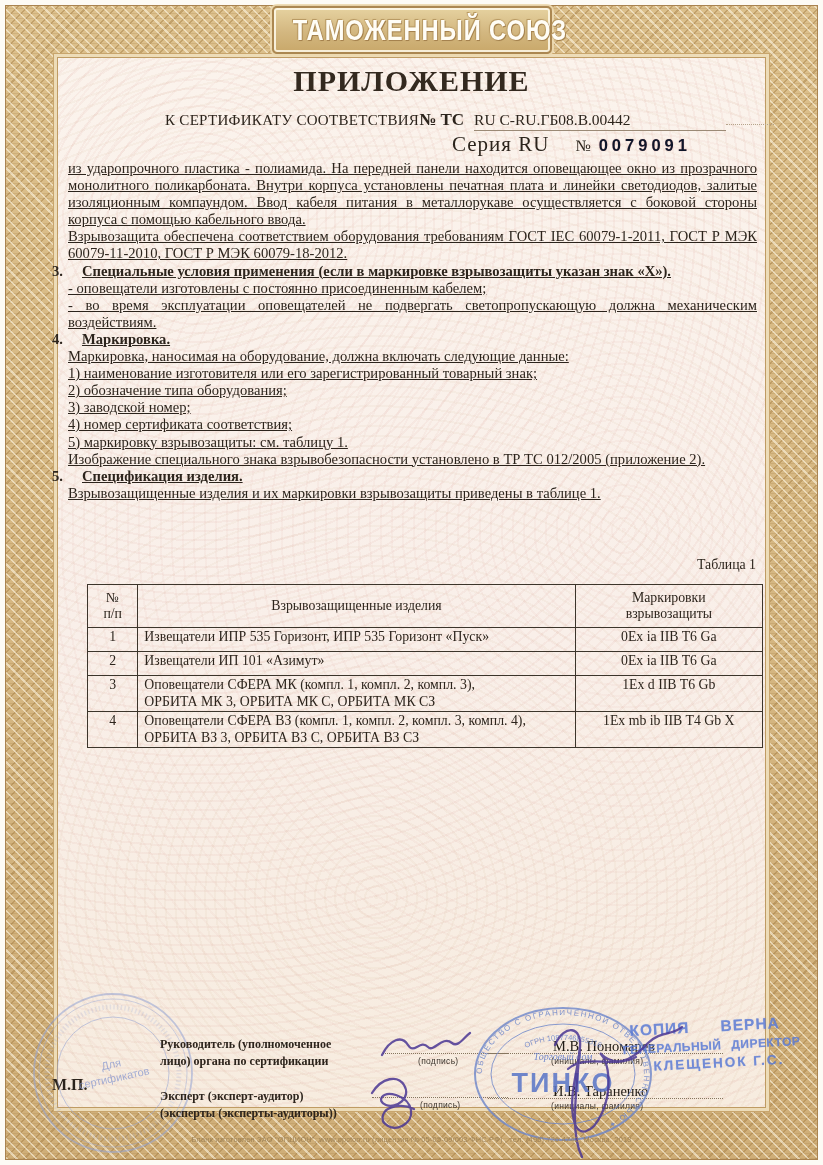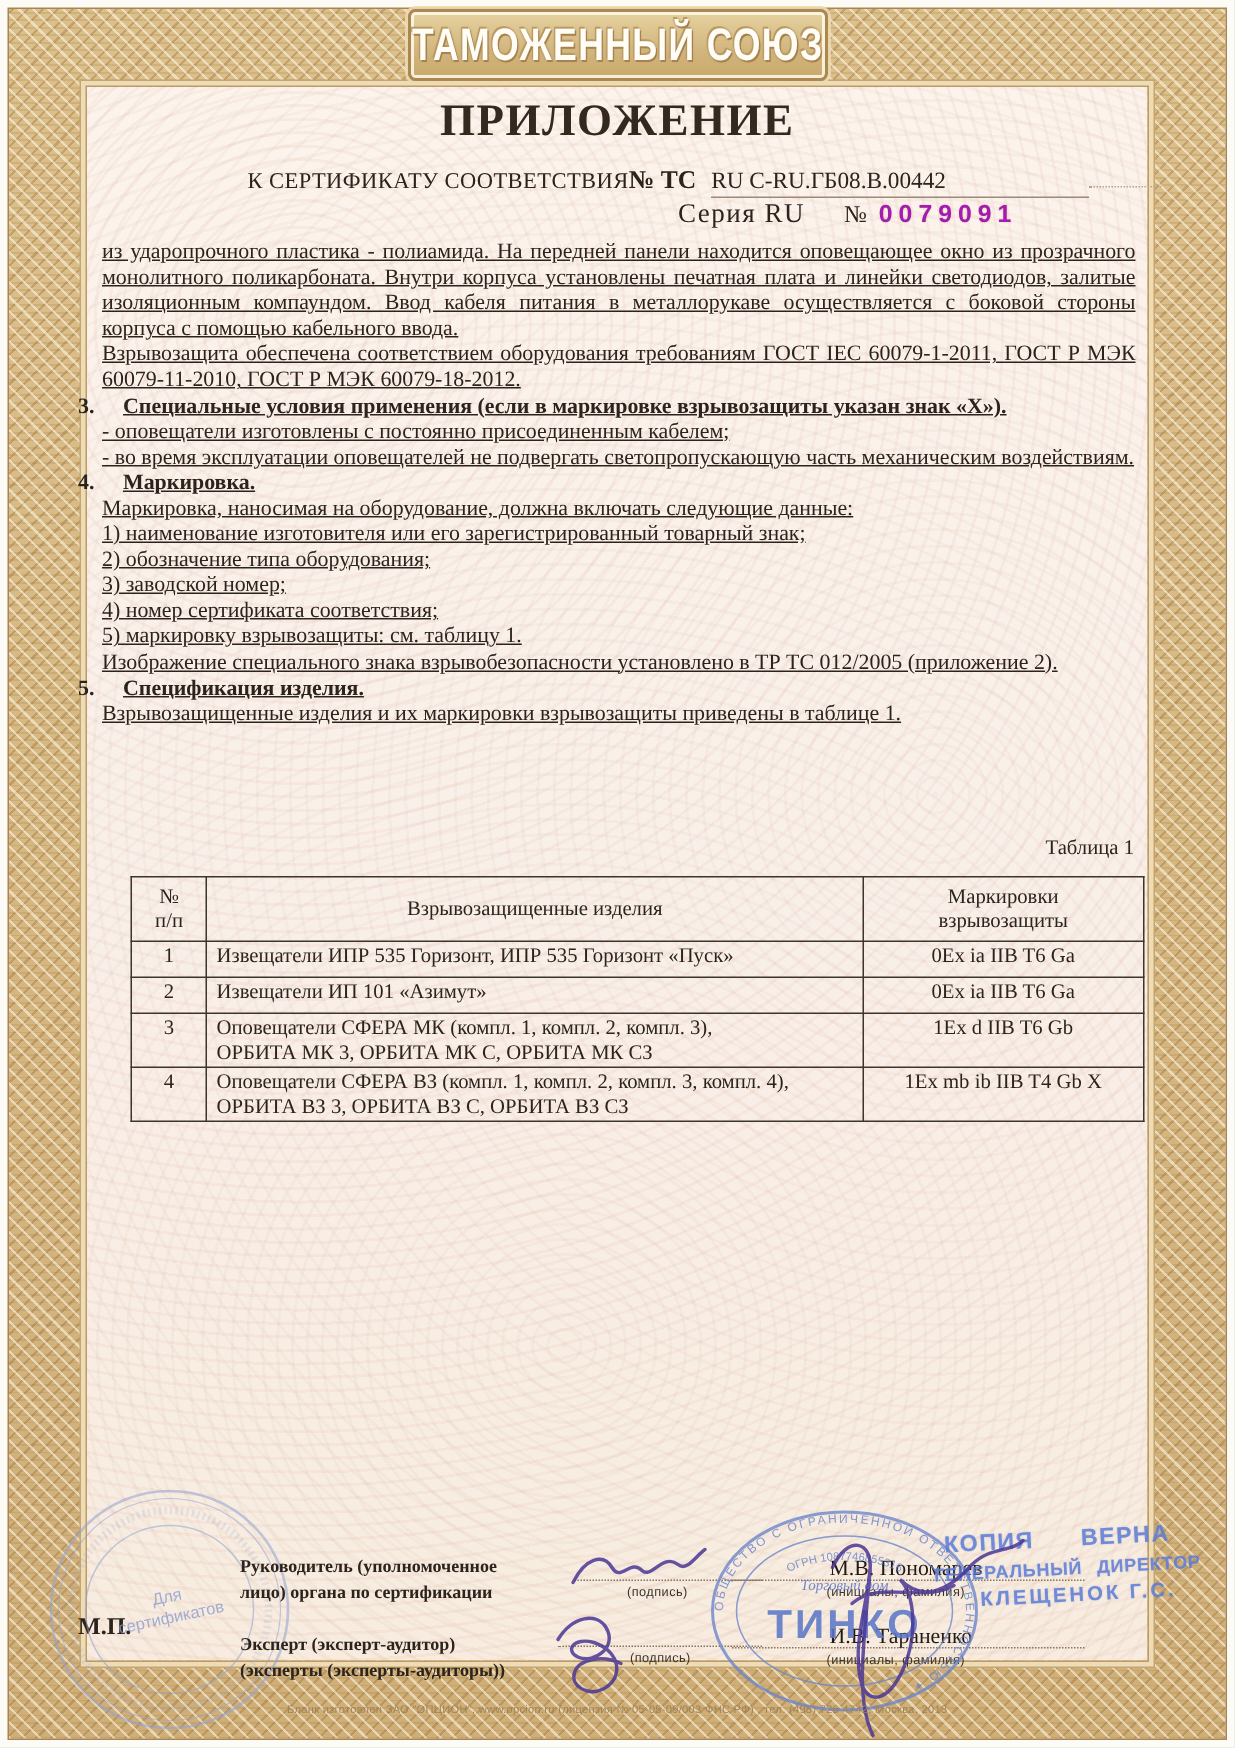--- a/index.html
+++ b/index.html
@@ -14,40 +14,40 @@
       linear-gradient(180deg,#dcc08c,#cfae78);}
   
   .inner{position:absolute;inset:57px;border:1px solid #bf9b63;
     box-shadow:0 0 0 3px #eddcb8, 0 0 0 4px #c8a56d;
     background:
       repeating-radial-gradient(circle at 20% 15%, rgba(216,156,146,.10) 0 2px, transparent 2px 9px),
       repeating-radial-gradient(circle at 80% 45%, rgba(216,156,146,.08) 0 2px, transparent 2px 11px),
       repeating-radial-gradient(circle at 45% 80%, rgba(199,167,125,.08) 0 2px, transparent 2px 10px),
       linear-gradient(180deg,#fbf3ec 0%,#f9efe9 55%,#f7ecdf 100%);}
   .banner{position:absolute;top:6px;left:50%;transform:translateX(-50%);
-    width:276px;height:44px;display:flex;align-items:center;justify-content:center;
+    width:276px;height:44px;display:flex;align-items:center;
     background:linear-gradient(180deg,#e6d2a0,#d3b780 55%,#c9a86a);
     border:2px solid #ab8751;border-radius:5px;
     box-shadow:inset 0 0 0 2px rgba(255,250,235,.85), 0 0 0 2px rgba(236,217,176,.9);}
   .banner span{font-family:"Liberation Sans",sans-serif;font-weight:bold;font-size:27px;
     color:#fffdf6;letter-spacing:1px;white-space:nowrap;transform:scale(.88,1.12);
     text-shadow:1px 1px 0 #a5824e,-1px -1px 0 #b99a63,0 0 2px #a5824e;}
   .title{position:absolute;top:64px;left:0;width:100%;text-align:center;
     font-size:30px;font-weight:bold;letter-spacing:1px;color:#33291f;}
   .cert-line{position:absolute;top:108px;left:165px;display:flex;align-items:baseline;}
   .cert-label{font-weight:normal;font-size:15px;letter-spacing:.3px;}
   .cert-prefix{font-weight:bold;font-size:17px;margin-left:0;}
   .cert-value{display:inline-block;margin-left:10px;width:252px;font-size:15.5px;
     border-bottom:1px solid #9b8a76;padding-bottom:1px;}
   .cert-dots{display:inline-block;width:48px;height:1em;border-bottom:1px dotted #b6a48c;}
   .series-line{position:absolute;top:132px;left:452px;display:flex;align-items:baseline;}
-  .series-label{font-size:18px;letter-spacing:1px;}
+  .series-label{font-size:21px;letter-spacing:1px;}
   .series-sign{font-size:16px;margin-left:26px;}
   .series-value{margin-left:8px;font-family:"Liberation Sans",sans-serif;font-weight:bold;
-    font-size:16.5px;letter-spacing:4px;color:#a21caf;text-shadow:0 0 1px rgba(196,70,78,.45);}
+    font-size:16.5px;letter-spacing:4px;color:#0f172a;text-shadow:0 0 1px rgba(196,70,78,.45);}
   .bodytext{position:absolute;top:160px;left:68px;width:689px;
     font-size:14.6px;line-height:17.1px;text-align:justify;text-decoration:underline;}
   .bodytext p{margin:0;}
   .sec{font-weight:bold;margin-left:-16px;white-space:nowrap;}
   .secnum{display:inline-block;width:30px;}
   .pre{white-space:pre-line;}
   .tcap{position:absolute;top:557px;left:697px;font-size:13.8px;}
   table.spec{position:absolute;top:584px;left:87px;width:676px;border-collapse:collapse;
     font-size:13.8px;line-height:16.5px;}
   table.spec th, table.spec td{border:1px solid #3c352b;padding:1px 6px;font-weight:normal;}
@@ -100,21 +100,21 @@
     <span class="series-label">Серия RU</span>
     <span class="series-sign">№</span>
     <span class="series-value">0079091</span>
   </div>
 
   <div class="bodytext">
     <p>из ударопрочного пластика - полиамида. На передней панели находится оповещающее окно из прозрачного монолитного поликарбоната. Внутри корпуса установлены печатная плата и линейки светодиодов, залитые изоляционным компаундом. Ввод кабеля питания в металлорукаве осуществляется с боковой стороны корпуса с помощью кабельного ввода.</p>
     <p>Взрывозащита обеспечена соответствием оборудования требованиям ГОСТ IEC 60079-1-2011, ГОСТ Р МЭК 60079-11-2010, ГОСТ Р МЭК 60079-18-2012.</p>
     <div class="sec"><span class="secnum">3.</span><span>Специальные условия применения (если в маркировке взрывозащиты указан знак «Х»).</span></div>
     <p>- оповещатели изготовлены с постоянно присоединенным кабелем;</p>
-    <p>- во время эксплуатации оповещателей не подвергать светопропускающую часть механическим воздействиям.</p>
+    <p>- во время эксплуатации оповещателей не подвергать светопропускающую должна механическим воздействиям.</p>
     <div class="sec"><span class="secnum">4.</span><span>Маркировка.</span></div>
     <p>Маркировка, наносимая на оборудование, должна включать следующие данные:</p>
     <p>1) наименование изготовителя или его зарегистрированный товарный знак;</p>
     <p>2) обозначение типа оборудования;</p>
     <p>3) заводской номер;</p>
     <p>4) номер сертификата соответствия;</p>
     <p>5) маркировку взрывозащиты: см. таблицу 1.</p>
     <p>Изображение специального знака взрывобезопасности установлено в ТР ТС 012/2005 (приложение 2).</p>
     <div class="sec"><span class="secnum">5.</span><span>Спецификация изделия.</span></div>
     <p>Взрывозащищенные изделия и их маркировки взрывозащиты приведены в таблице 1.</p>

